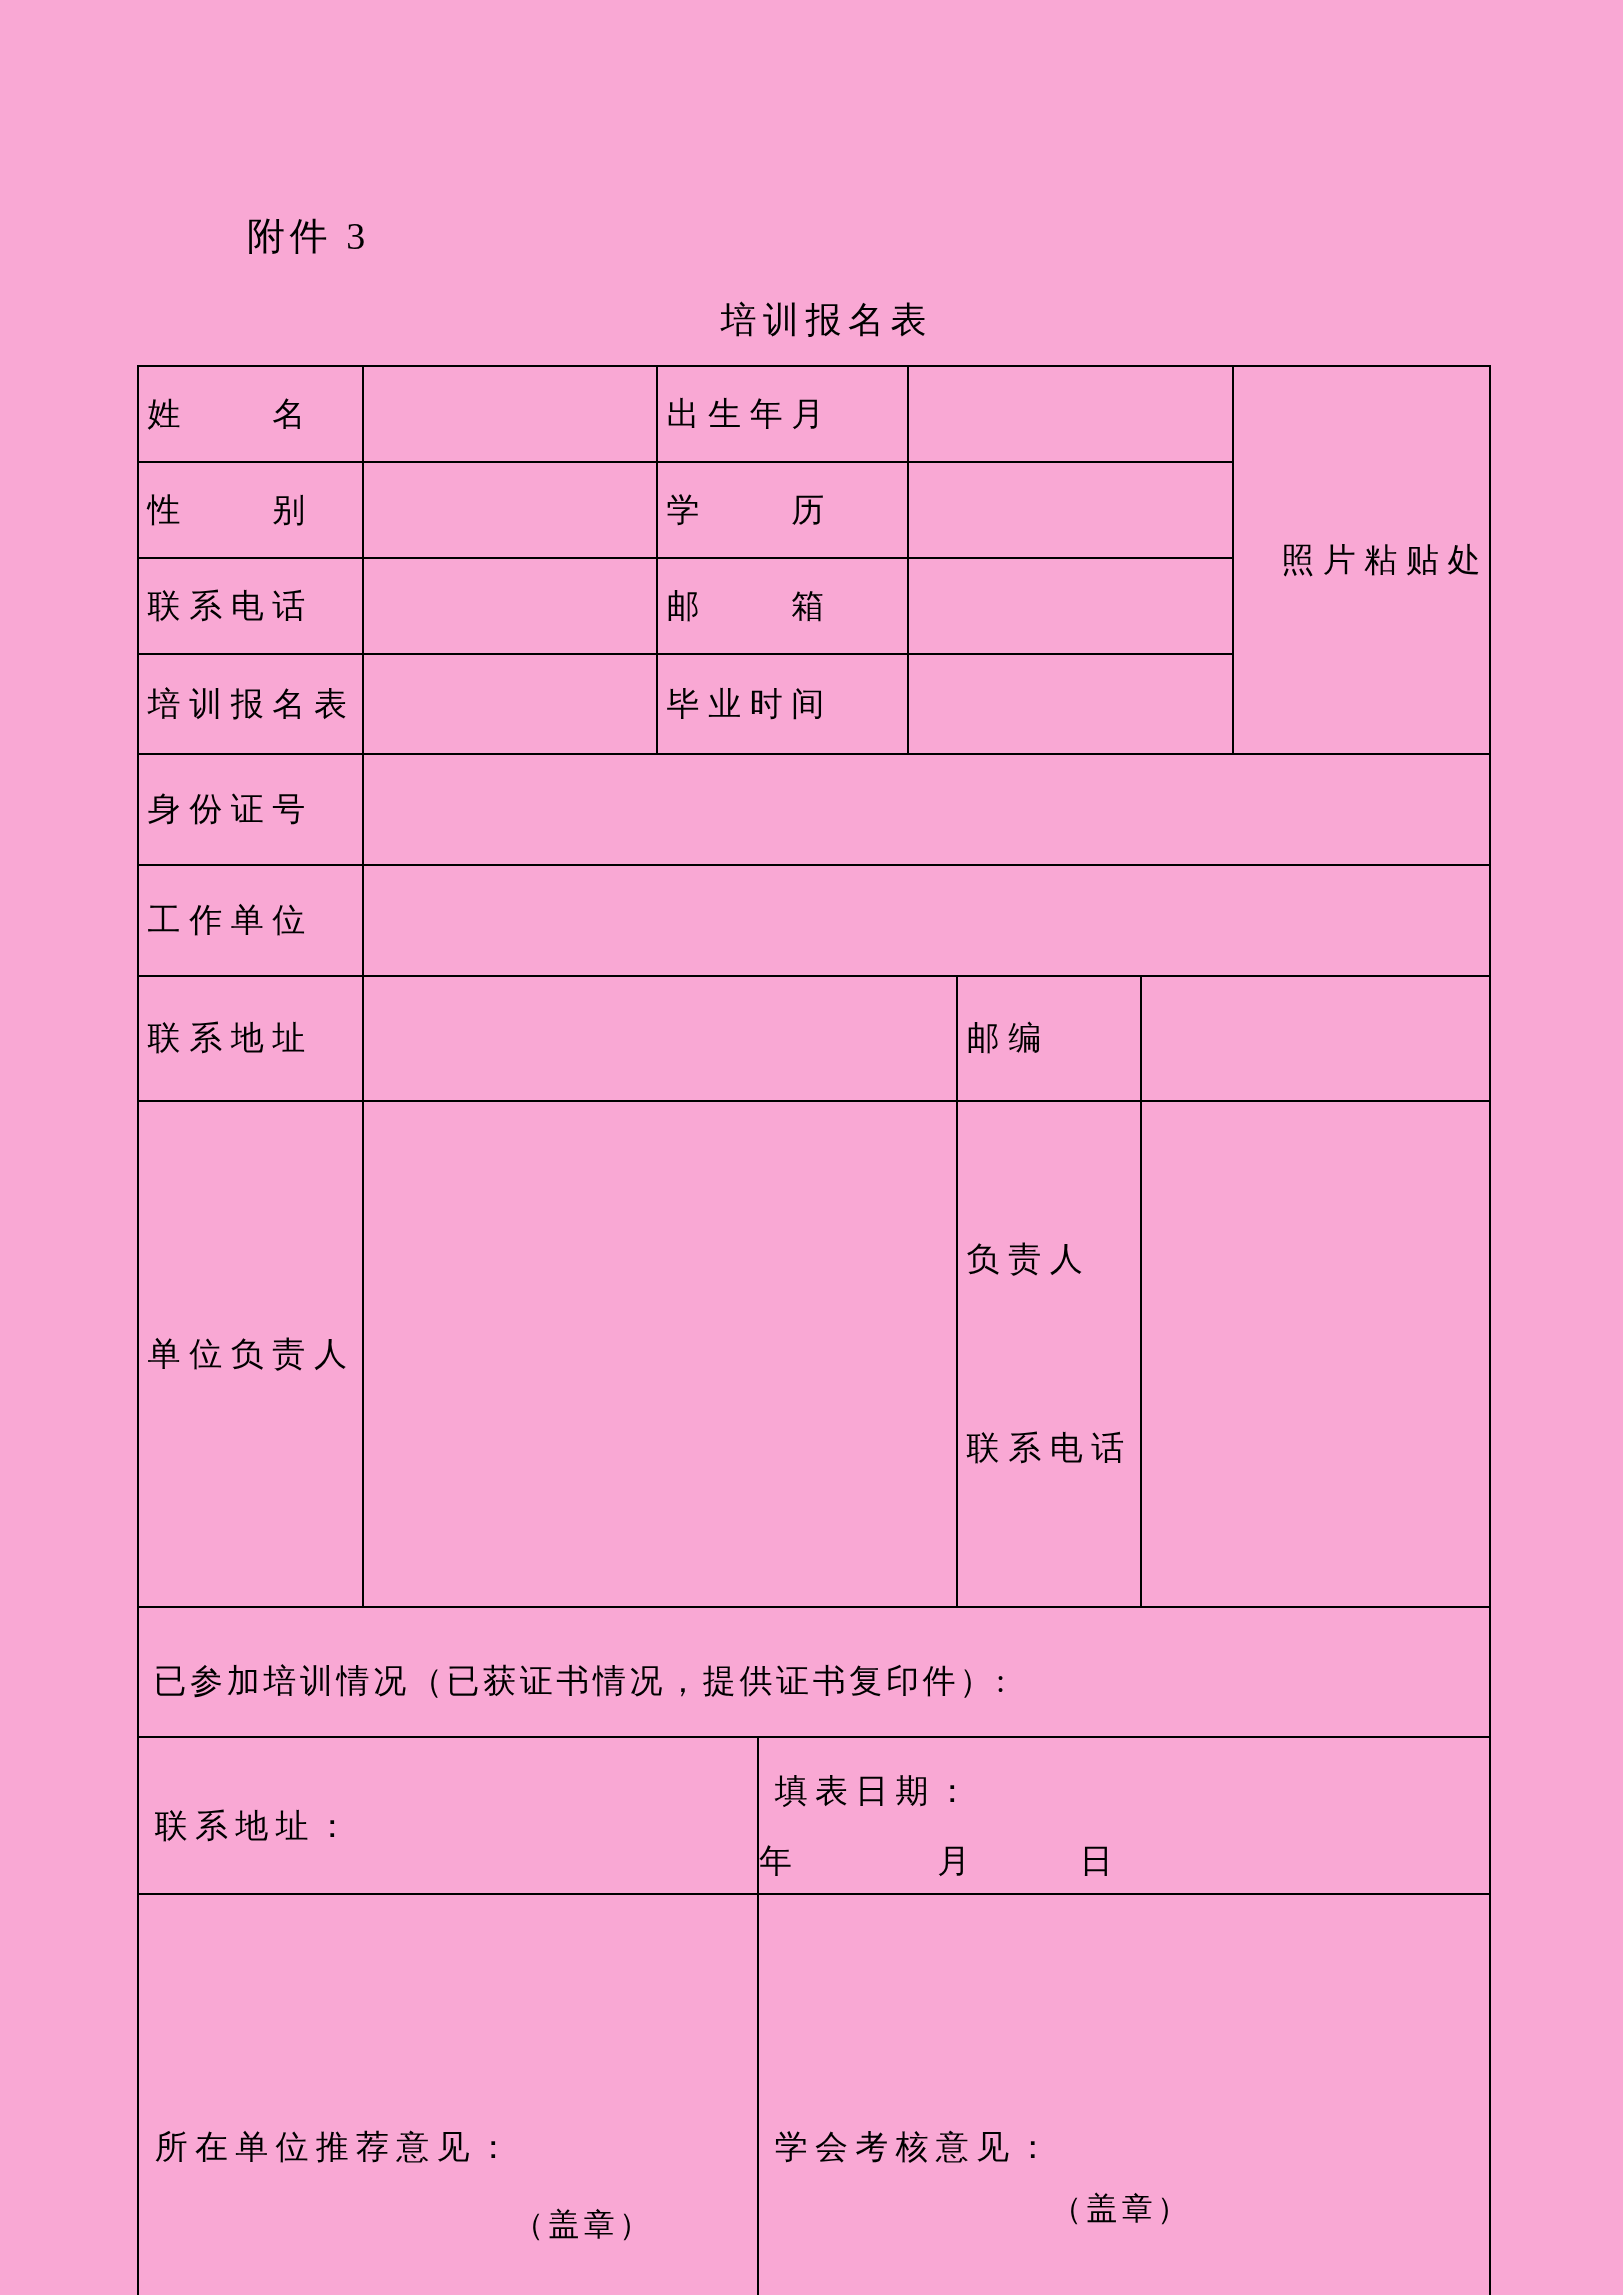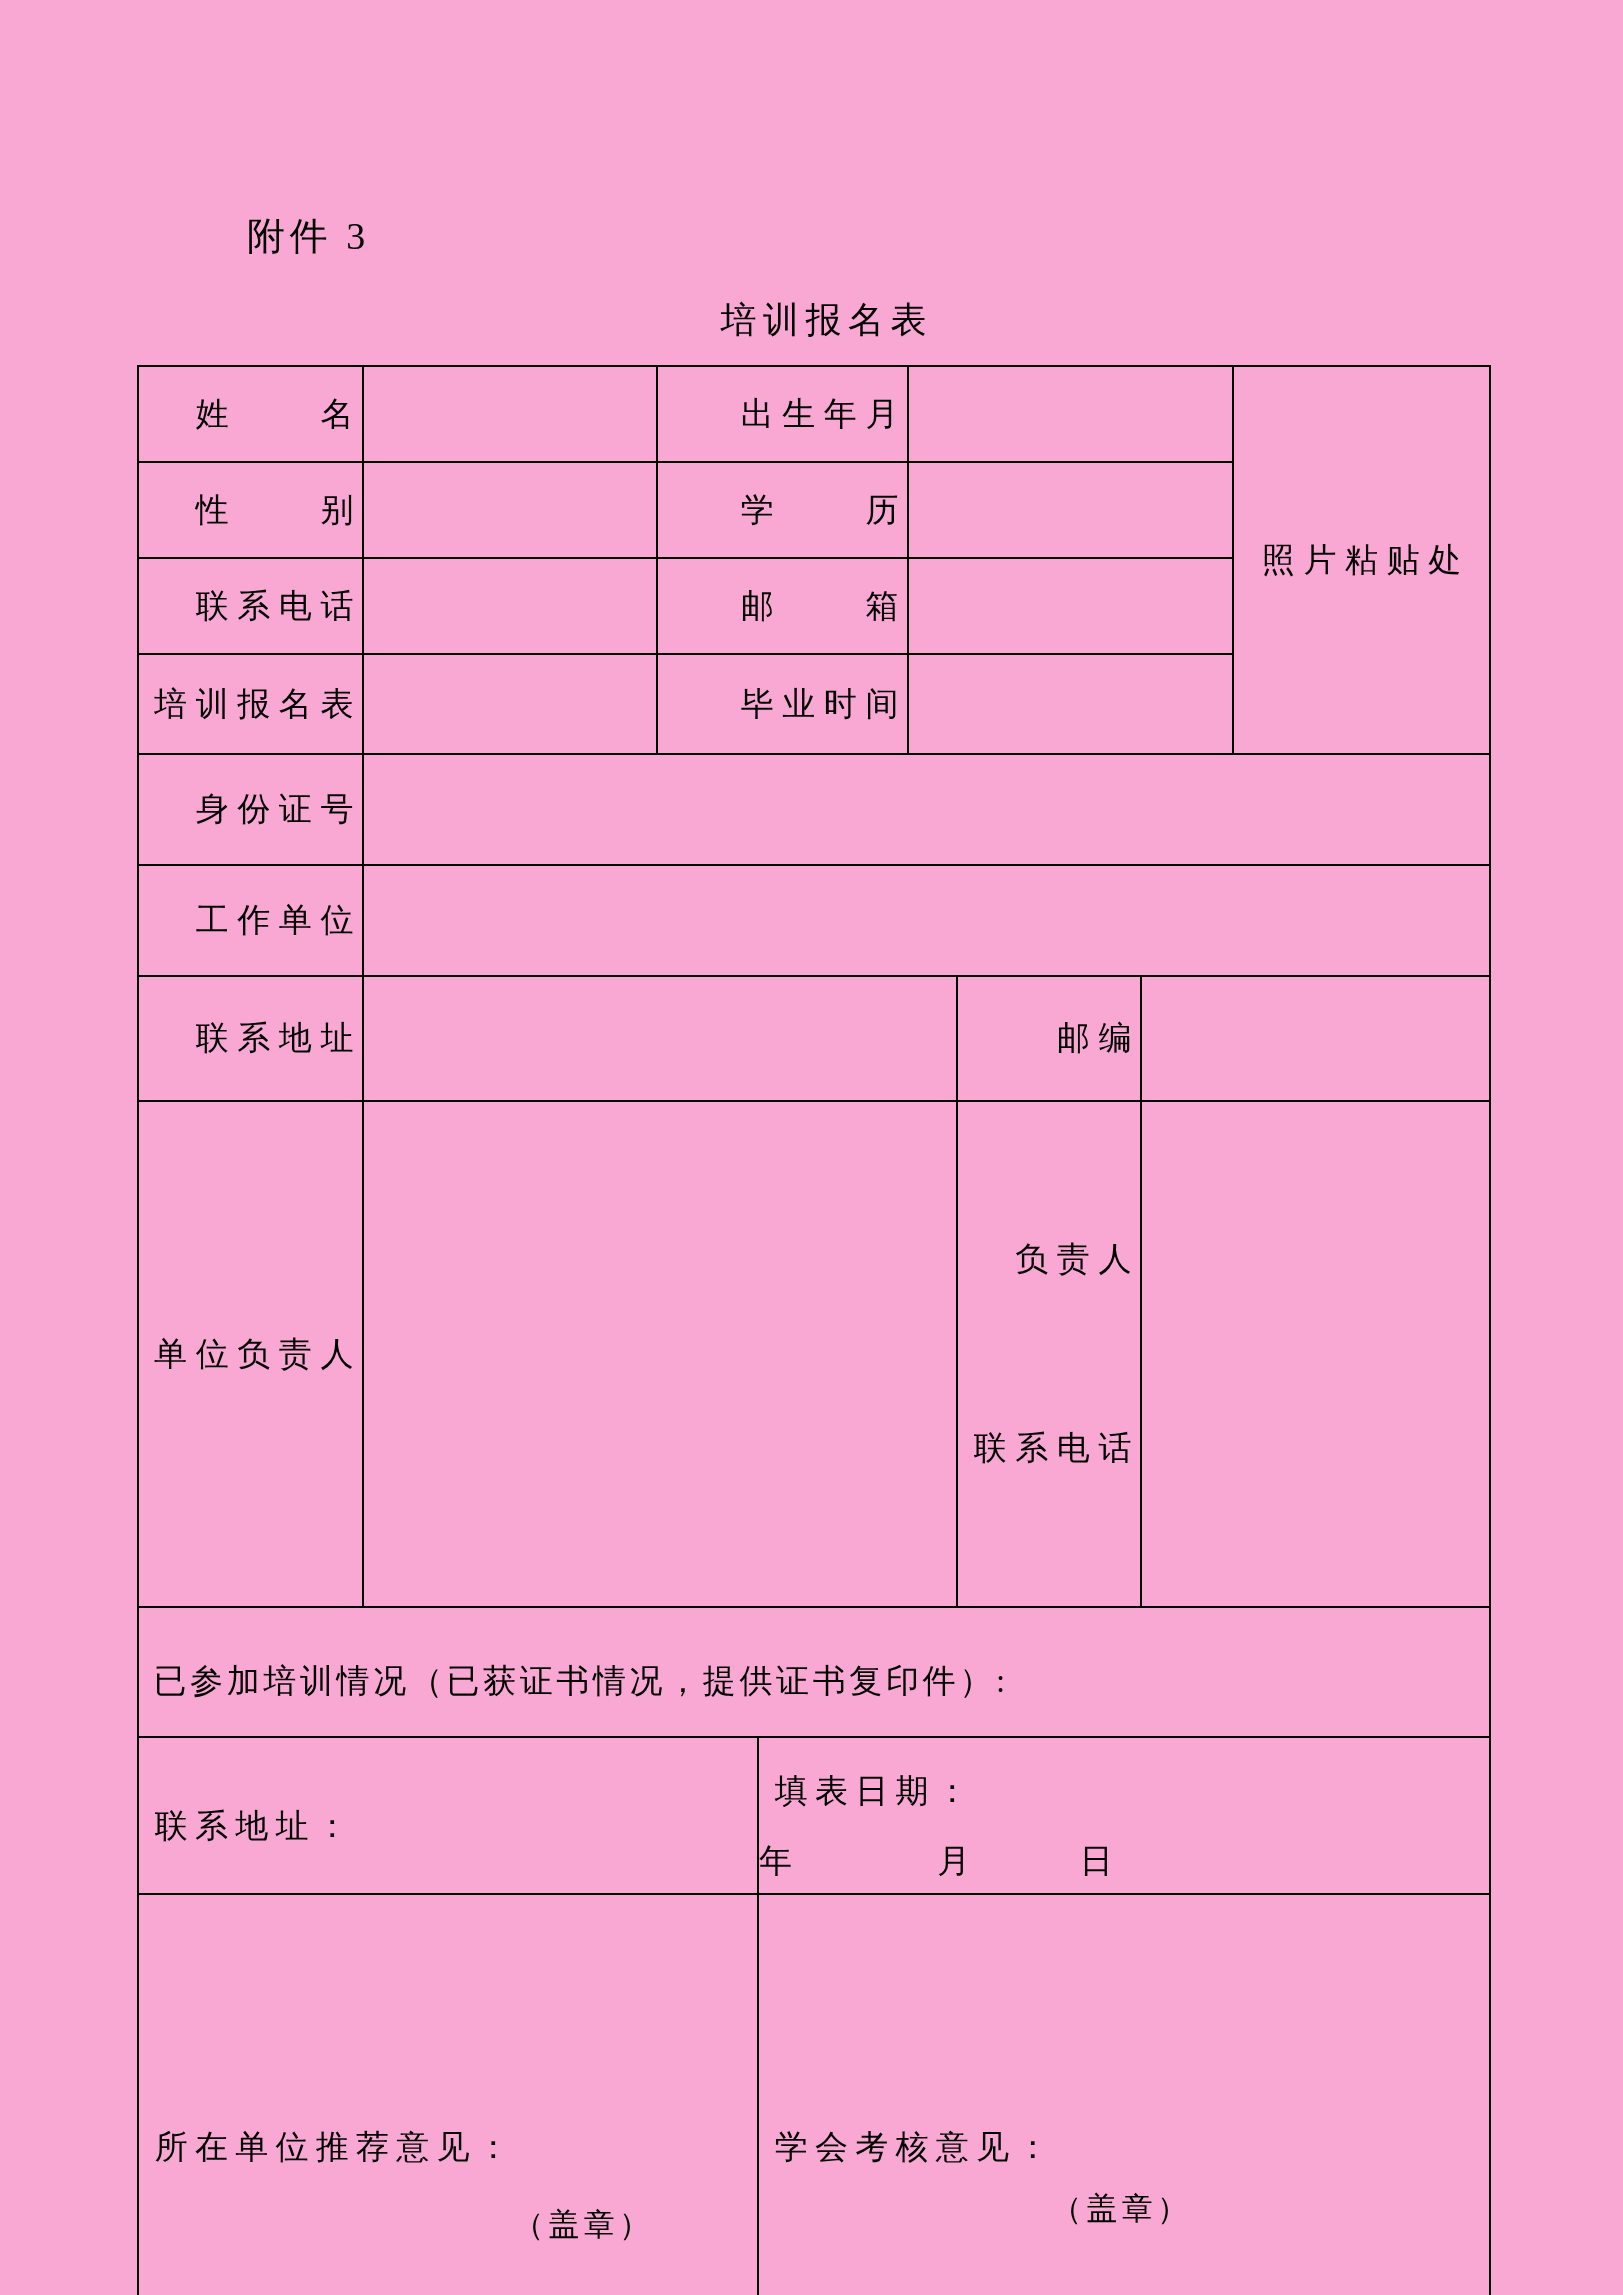--- a/index.html
+++ b/index.html
@@ -51,27 +51,27 @@
   tr.r3 td { height: 94px; }
   tr.r4 td { height: 98px; }
   tr.r5 td { height: 109px; }
   tr.r6 td { height: 109px; }
   tr.r7 td { height: 123px; }
   tr.r8 td { height: 123px; }
   tr.r9 td { height: 128px; }
   tr.r10 td { height: 155px; }
   tr.r11 td { height: 483px; }
   td.lab {
-    text-align: right;
+    text-align: left;
     letter-spacing: 0.26em;
     text-indent: 0.26em;
     white-space: pre;
   }
   td.photo {
-    text-align: center;
+    text-align: right;
     letter-spacing: 0.26em;
     text-indent: 0.26em;
   }
   td.twoline { line-height: 63px; }
   td.topcell { vertical-align: top; }
   .trainline {
     padding: 19.6px 13px 0 14.4px;
     letter-spacing: 0.11em;
     white-space: pre;
   }

